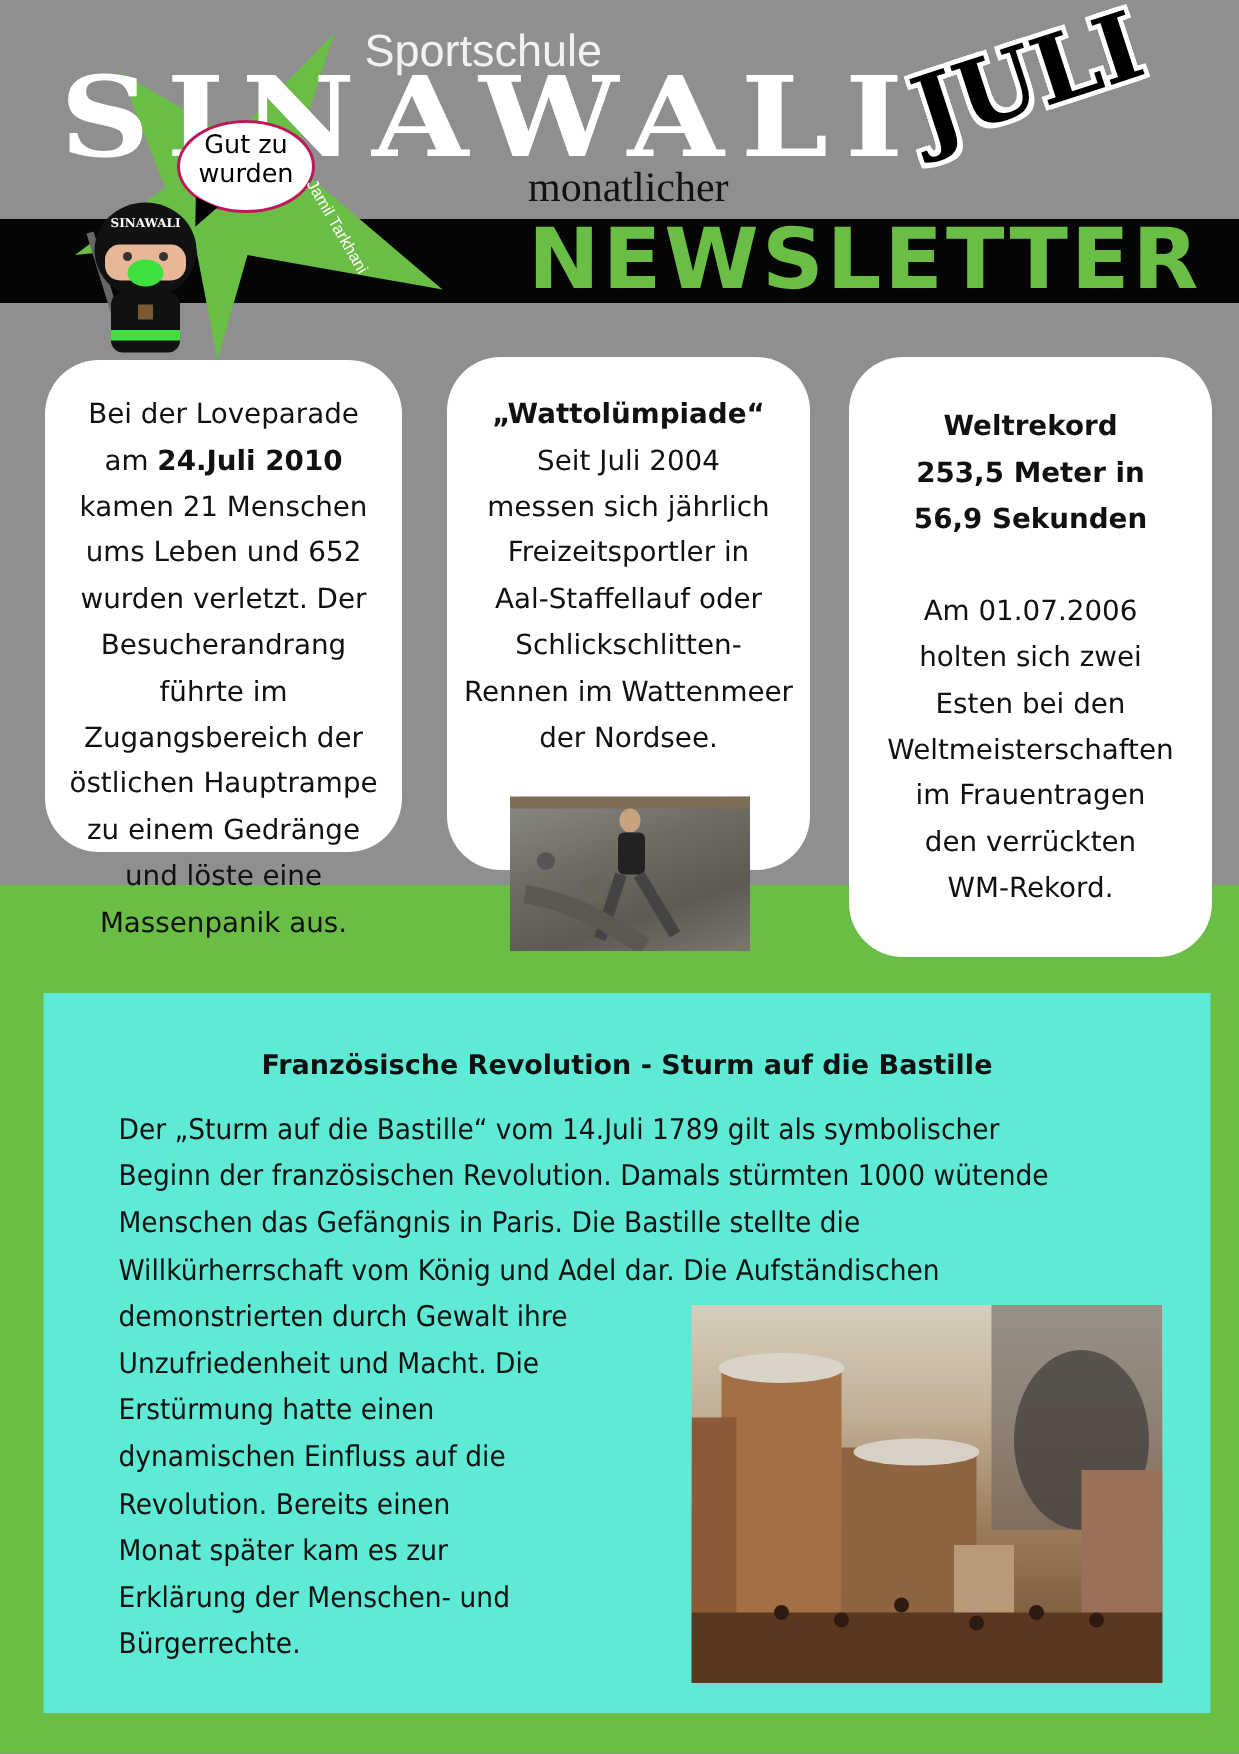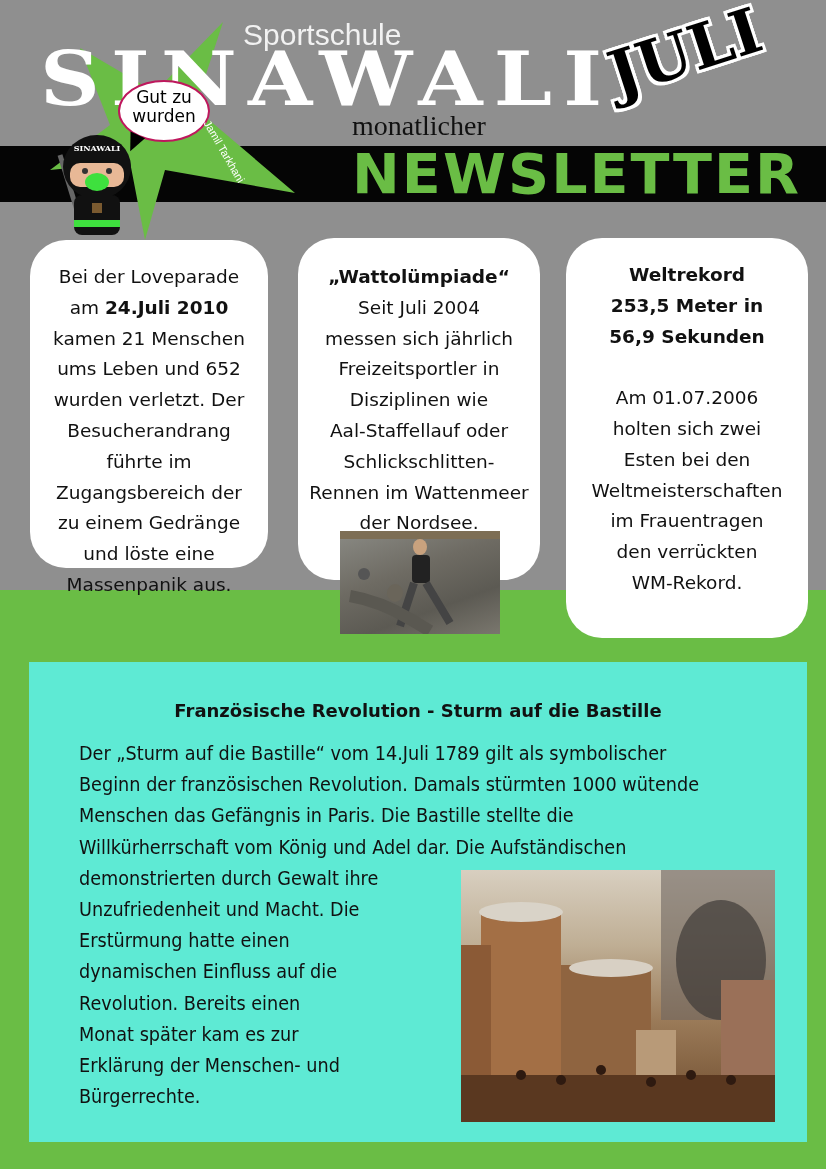--- a/index.html
+++ b/index.html
@@ -13,21 +13,21 @@
   .monatlicher{position:absolute;left:352px;top:110px;font-family:Liberation Serif, serif;font-size:28px;color:#111;}
   .newsletter{position:absolute;left:352px;top:146px;height:56px;font-family:"DejaVu Sans",sans-serif;font-weight:bold;font-size:56px;line-height:56px;color:#6abd45;letter-spacing:2px;transform:scaleX(1.02);transform-origin:left top;}
   .juli{position:absolute;left:622px;top:38px;font-family:"DejaVu Serif",serif;font-weight:bold;font-size:62px;color:#000;transform:rotate(-18deg);transform-origin:left bottom;-webkit-text-stroke:0;text-shadow:-3px -3px 0 #fff,3px -3px 0 #fff,-3px 3px 0 #fff,3px 3px 0 #fff,0 3px 0 #fff,0 -3px 0 #fff,3px 0 0 #fff,-3px 0 0 #fff;}
   .bubble{position:absolute;left:118px;top:80px;width:92px;height:62px;background:#fff;border:2px solid #be185d;border-radius:50%;text-align:center;font-family:"DejaVu Sans",sans-serif;font-size:17px;line-height:19px;padding-top:6px;box-sizing:border-box;}
   .bubble-tail{position:absolute;left:126px;top:134px;width:0;height:0;border-left:8px solid transparent;border-right:8px solid transparent;border-top:18px solid #000;transform:rotate(25deg);}
   .credit{position:absolute;left:212px;top:118px;font-family:"Liberation Sans",sans-serif;font-size:11px;color:#fff;transform:rotate(60deg);transform-origin:left top;}
   .ninja{position:absolute;left:52px;top:125px;width:90px;height:115px;}
   .card{position:absolute;background:#fff;border-radius:36px;font-family:"DejaVu Sans",sans-serif;font-size:18.5px;line-height:30.8px;color:#111;text-align:center;}
   .card1{left:30px;top:240px;width:238px;height:328px;padding-top:22px;box-sizing:border-box;}
   .card2{left:298px;top:238px;width:242px;height:342px;padding-top:24px;box-sizing:border-box;}
-  .card3{left:566px;top:238px;width:242px;height:400px;padding-top:22px;box-sizing:border-box;}
+  .card3{left:566px;top:238px;width:242px;height:400px;padding-top:32px;box-sizing:border-box;}
   .card p{margin:0;}
   .b{font-weight:bold;}
   .mud-photo{position:absolute;left:340px;top:531px;width:160px;height:103px;background:linear-gradient(160deg,#8a8a84 0%,#6e6b63 40%,#5c5a53 70%,#7a776e 100%);overflow:hidden;}
   .bottom-card{position:absolute;left:29px;top:662px;width:778px;height:480px;background:#5eead4;}
   .bottom-title{position:absolute;left:0;width:778px;top:38px;text-align:center;font-family:"DejaVu Sans",sans-serif;font-weight:bold;font-size:18px;color:#111;}
   .bottom-text{position:absolute;left:50px;top:76px;width:720px;font-family:"DejaVu Sans Mono",monospace;font-size:0;}
   .bline{font-family:"DejaVu Sans",sans-serif;font-size:19px;line-height:31.2px;color:#111;white-space:nowrap;transform:scaleX(0.93);transform-origin:left;}
   .bastille{position:absolute;left:432px;top:208px;width:314px;height:252px;overflow:hidden;background:linear-gradient(180deg,#d8cfc0 0%,#bfae94 30%,#9a7a58 60%,#6d4a2c 100%);}
 </style>
 </head>
@@ -69,31 +69,31 @@
 
 <div class="card card1">
   <p>Bei der Loveparade</p>
   <p><span>am </span><span class="b">24.Juli 2010</span></p>
   <p>kamen 21 Menschen</p>
   <p>ums Leben und 652</p>
   <p>wurden verletzt. Der</p>
   <p>Besucherandrang</p>
   <p>führte im</p>
   <p>Zugangsbereich der</p>
+  <p>östlichen Hauptrampe</p>
   <p>zu einem Gedränge</p>
   <p>und löste eine</p>
   <p>Massenpanik aus.</p>
 </div>
 
 <div class="card card2">
   <p class="b">„Wattolümpiade“</p>
   <p>Seit Juli 2004</p>
   <p>messen sich jährlich</p>
   <p>Freizeitsportler in</p>
-  <p>Disziplinen wie</p>
   <p>Aal-Staffellauf oder</p>
   <p>Schlickschlitten-</p>
   <p>Rennen im Wattenmeer</p>
   <p>der Nordsee.</p>
 </div>
 <div class="mud-photo">
   <svg width="160" height="103" viewBox="0 0 160 103">
     <rect x="0" y="0" width="160" height="8" fill="#7d6e55"></rect>
     <ellipse cx="80" cy="16" rx="7" ry="8" fill="#c9a27e"></ellipse>
     <rect x="72" y="24" width="18" height="28" rx="4" fill="#222"></rect>

